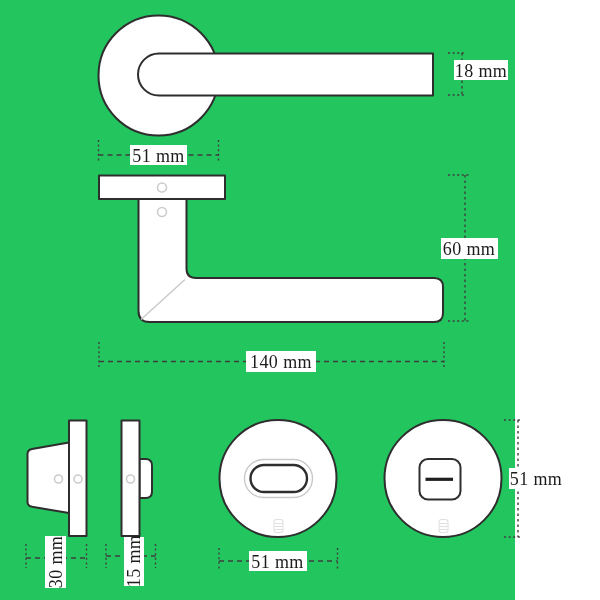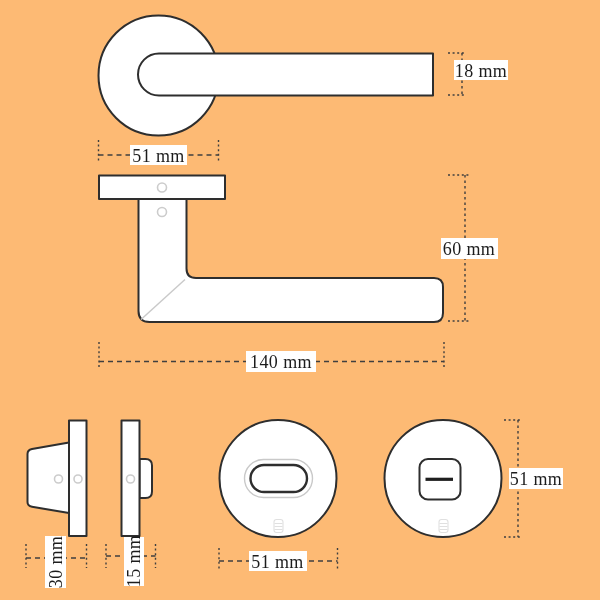--- a/index.html
+++ b/index.html
@@ -1,17 +1,17 @@
 <!DOCTYPE html>
 <html><head>
 <meta charset="utf-8">
 <style>
   html,body { margin:0; padding:0; background:#ffffff; }
   .canvas {
-    position:relative; width:600px; height:600px; background:#fdba74;
+    position:relative; width:515px; height:600px; background:#22c55e;
     font-family:"Liberation Serif", serif;
   }
   svg { display:block; }
 
   .outline   { fill:#ffffff; stroke:#2e2e2e; stroke-width:2; stroke-linejoin:round; }
   .outline-bold { fill:none; stroke:#2e2e2e; stroke-width:2.4; }
   .faint     { fill:none; stroke:#c9c9c9; stroke-width:1.4; }
   .screw     { fill:#ffffff; stroke:#cccccc; stroke-width:1.6; }
   .wmark     { fill:none; stroke:#e0e0e0; stroke-width:1.1; }
 

